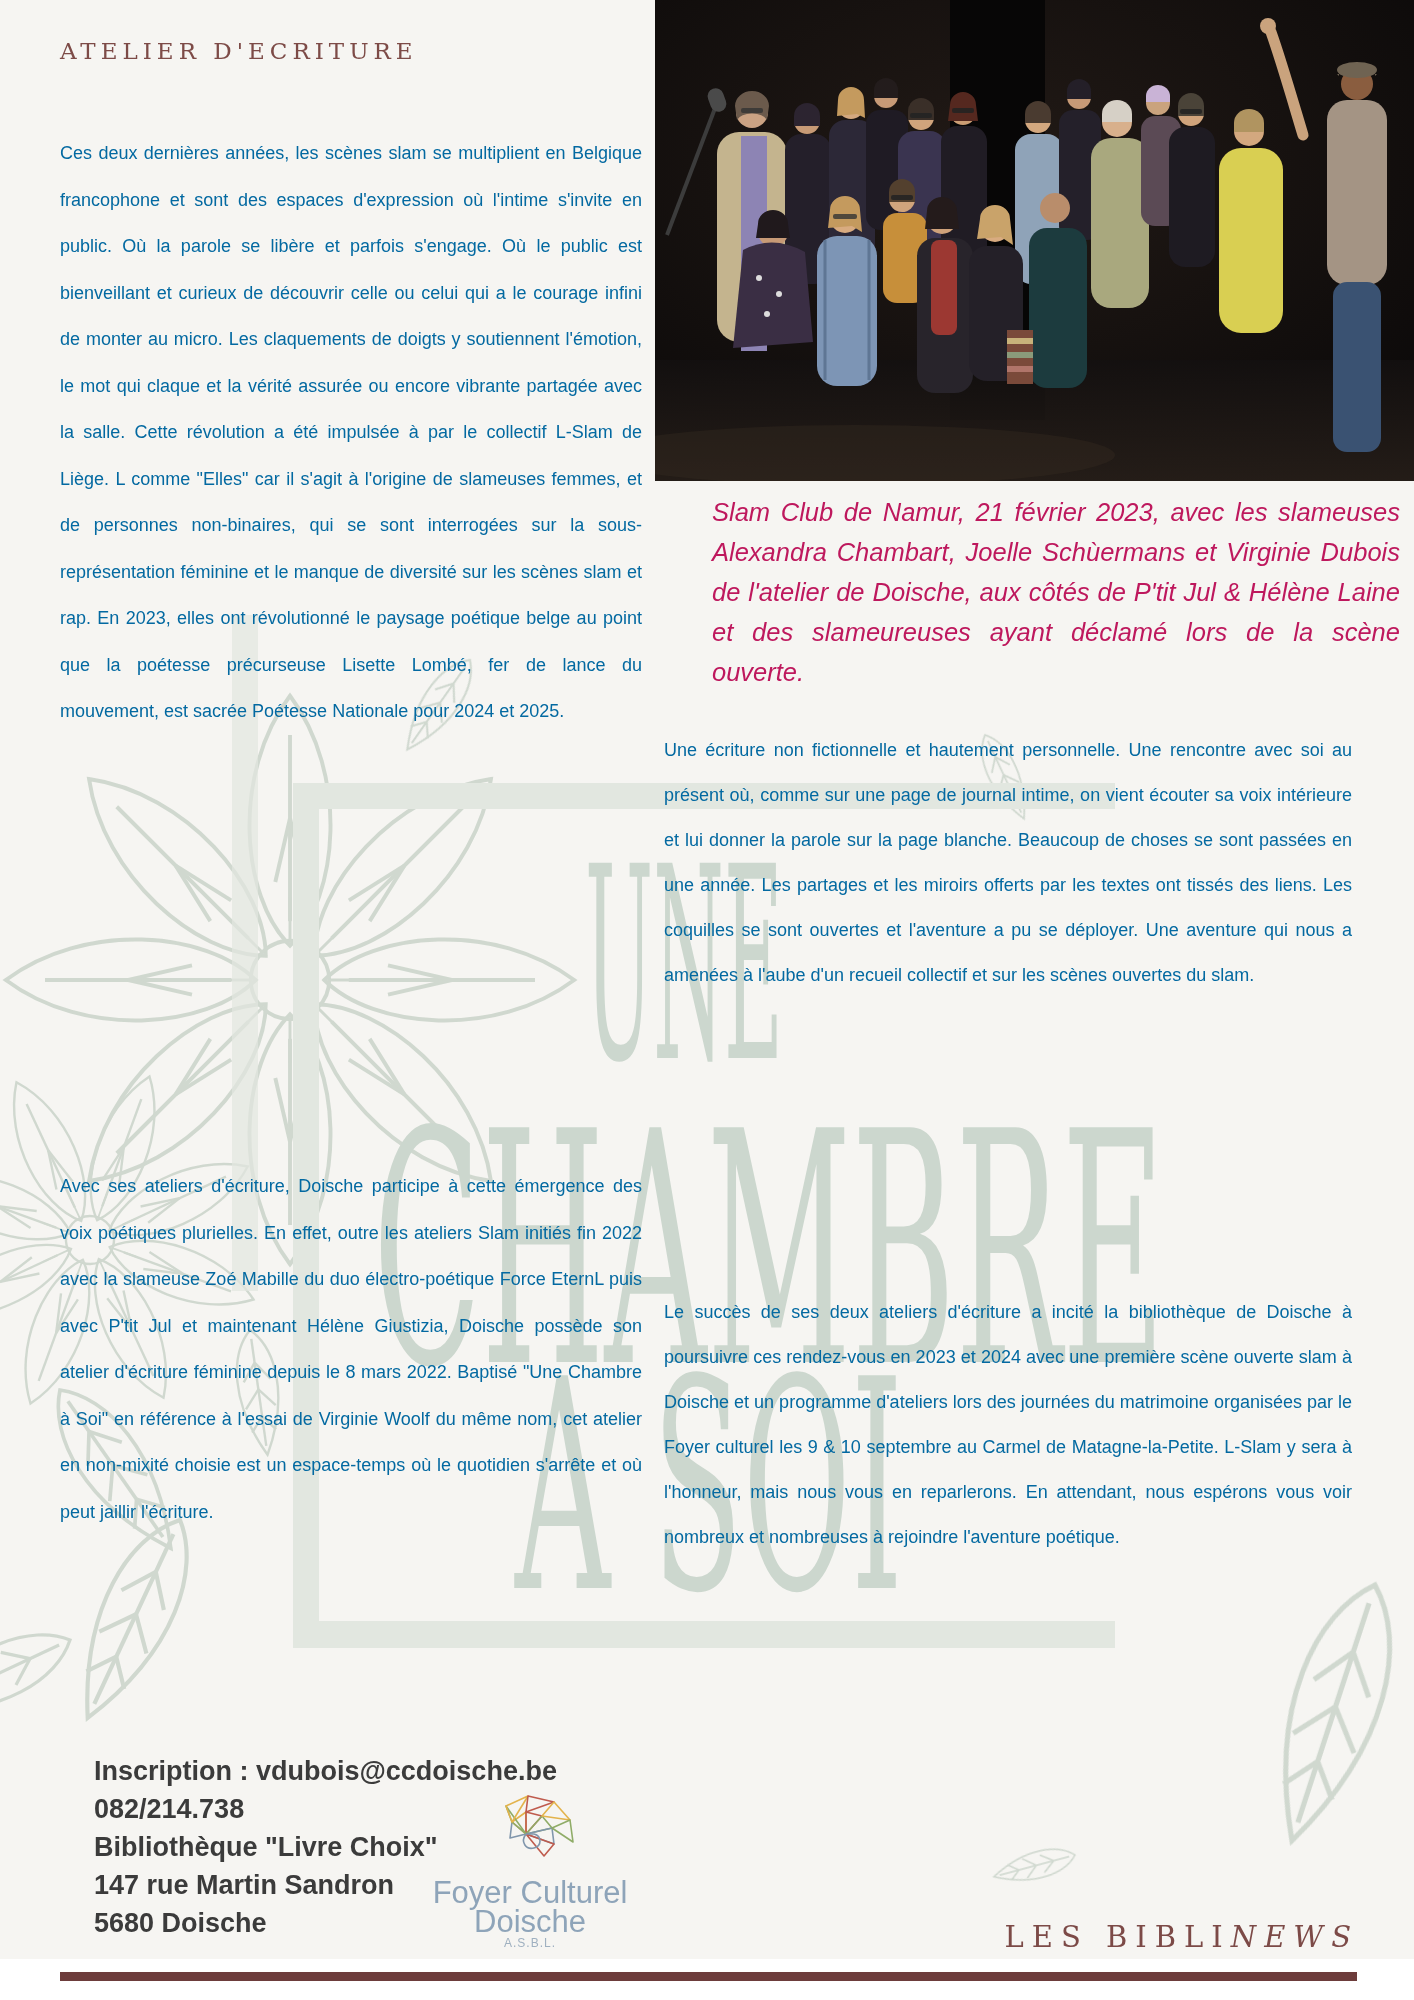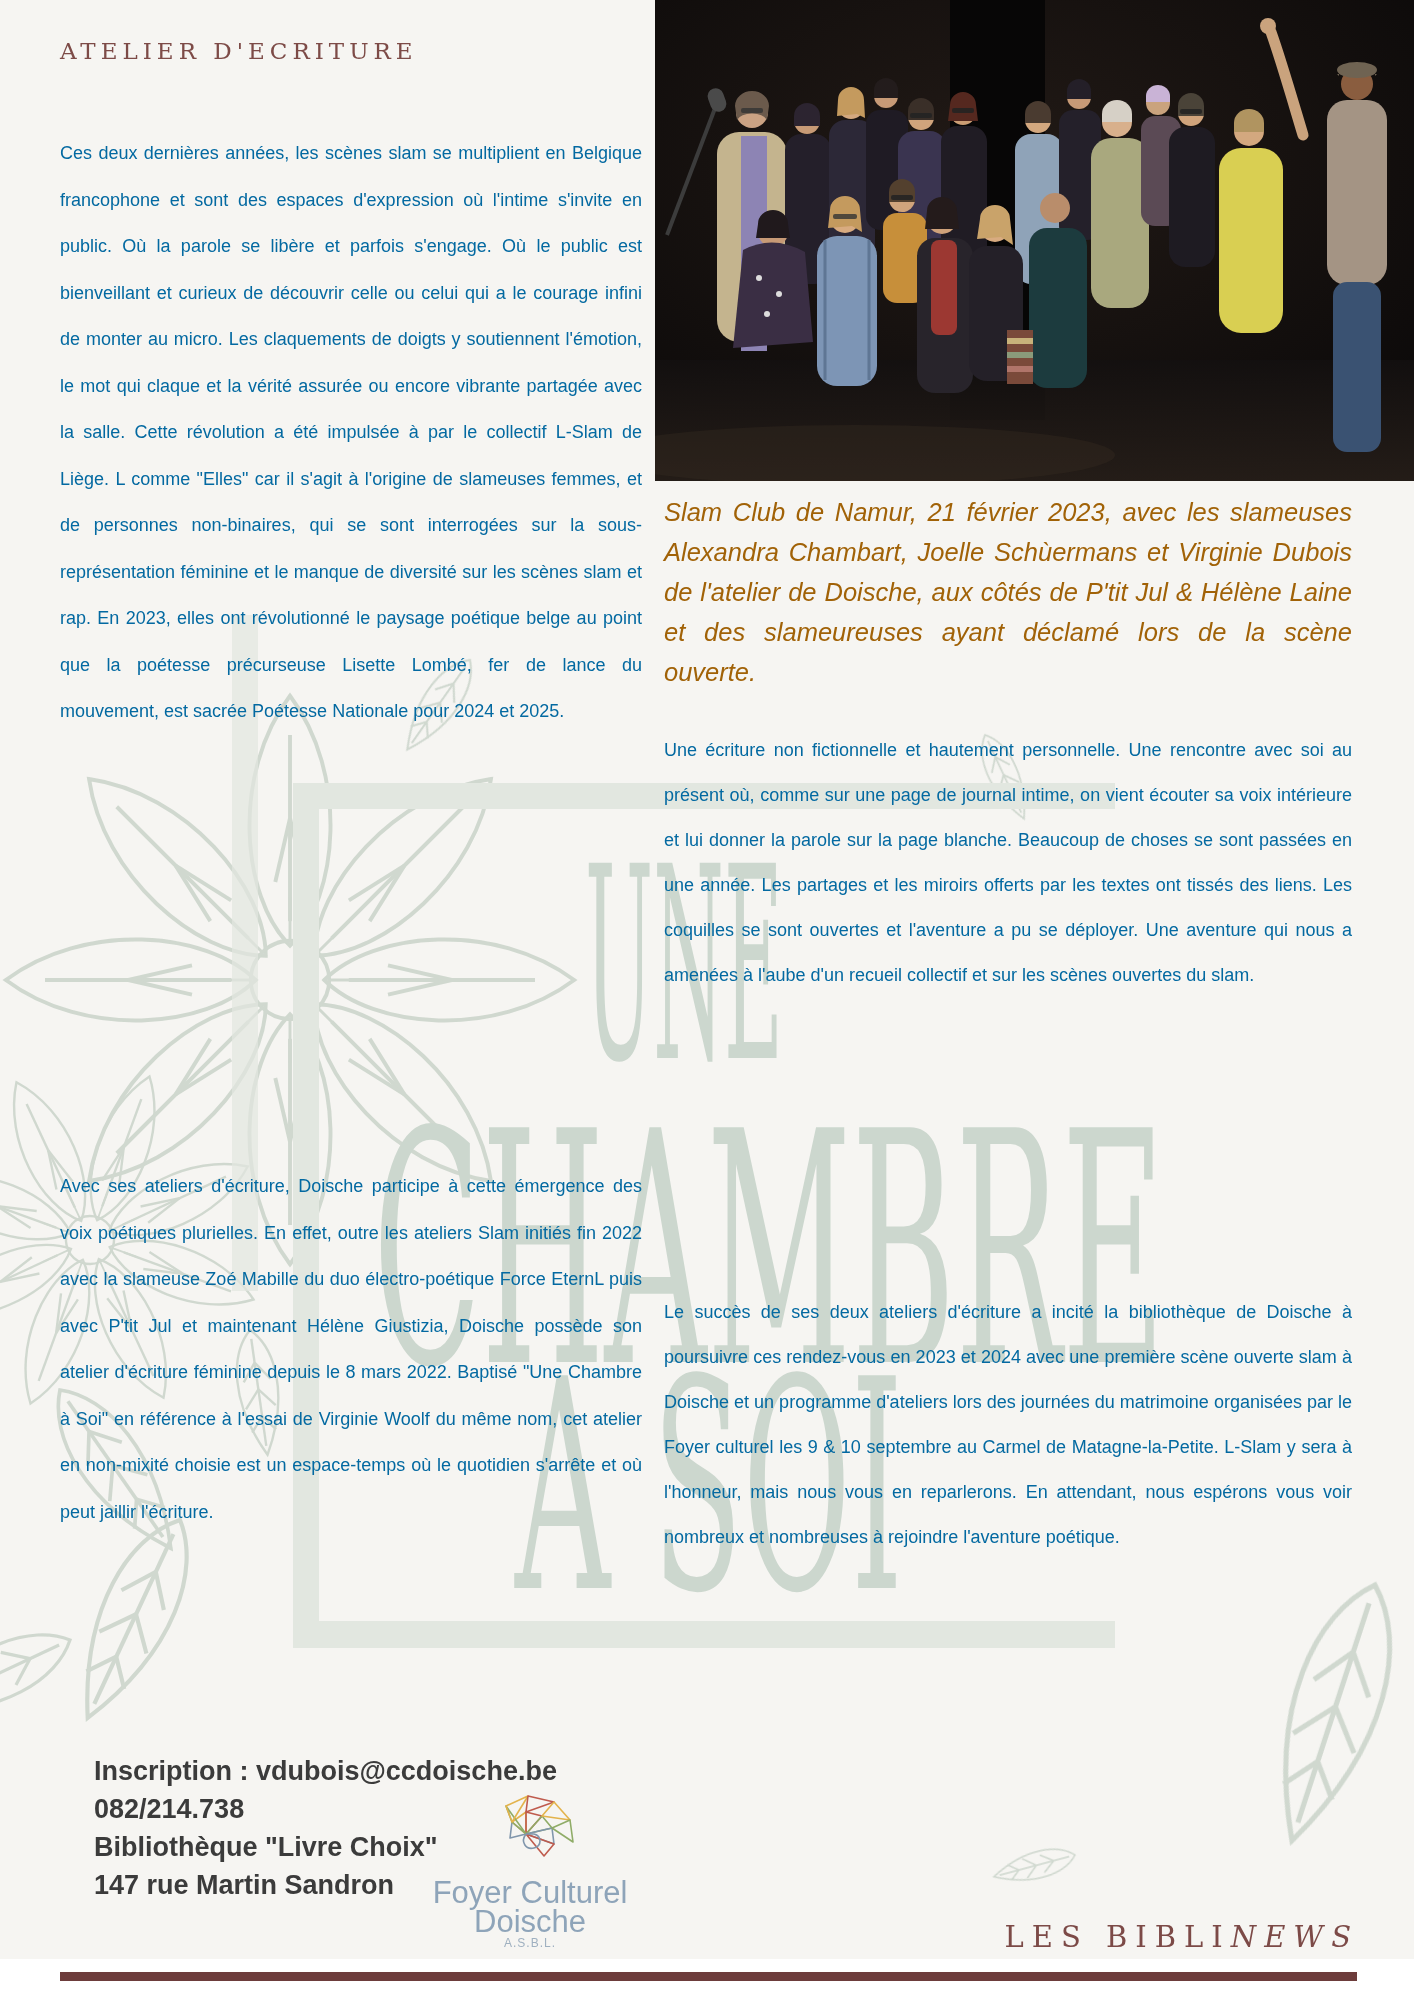--- a/index.html
+++ b/index.html
@@ -5,21 +5,21 @@
   html,body{margin:0;padding:0;}
   body{width:1414px;height:2000px;overflow:hidden;background:#ffffff;}
   .page{position:relative;width:1414px;height:2000px;background:#f6f5f2;overflow:hidden;
         font-family:"Liberation Sans",sans-serif;color:#1e1e1e;}
   .wm{position:absolute;left:0;top:0;width:1414px;height:2000px;z-index:0;}
   .content{position:absolute;left:0;top:0;width:1122px;height:2000px;z-index:1;}
   .abs{position:absolute;}
   .kicker{font-family:"DejaVu Serif",serif;font-size:23px;letter-spacing:5px;color:#7d4b47;}
   .body-text{font-size:18px;line-height:46.5px;text-align:justify;color:#0369a1;}
   .col2-text{line-height:45px;}
-  .caption{font-style:italic;font-size:25.5px;line-height:40px;text-align:justify;color:#a16207;}
+  .caption{font-style:italic;font-size:25.5px;line-height:40px;text-align:justify;color:#be185d;margin-left:48px;}
   .contact{font-weight:bold;font-size:27px;line-height:38px;color:#3b3b3b;margin-left:32px;}
   .logo-box{width:210px;text-align:center;}
   .logo-text{font-family:Liberation Sans, sans-serif;color:#8ea4b9;font-size:31px;line-height:29px;}
   .logo-sub{font-size:12px;letter-spacing:1px;color:#9fb0c0;}
   .brand{font-family:"DejaVu Serif",serif;font-size:29px;letter-spacing:8px;color:#7c4a47;text-align:right;}
   .brand i{letter-spacing:8px;}
   .white-strip{background:#ffffff;}
   .footer-bar{background:#6d3c3b;}
   .photo-frame{background:#0b0909;}
 </style>
@@ -240,20 +240,21 @@
 
     <div class="abs body-text col2-text" style="left:664px;top:728px;width:688px;">Une écriture non fictionnelle et hautement personnelle. Une rencontre avec soi au présent où, comme sur une page de journal intime, on vient écouter sa voix intérieure et lui donner la parole sur la page blanche.  Beaucoup de choses se sont passées en une année. Les partages et les miroirs offerts par les textes ont tissés des liens. Les coquilles se sont ouvertes et l'aventure a pu se déployer. Une aventure qui nous a amenées à l'aube d'un recueil collectif et sur les scènes ouvertes du slam.</div>
 
     <div class="abs body-text col2-text" style="left:664px;top:1290px;width:688px;">Le succès de ses deux ateliers d'écriture a incité la bibliothèque de Doische à poursuivre ces rendez-vous en 2023 et 2024 avec une première scène ouverte slam à Doische et un programme d'ateliers lors des journées du matrimoine organisées par le Foyer culturel les 9 &amp; 10 septembre au Carmel de Matagne-la-Petite. L-Slam y sera à l'honneur, mais nous vous en reparlerons. En attendant, nous espérons vous voir nombreux et nombreuses à rejoindre l'aventure poétique.</div>
 
     <div class="abs contact" style="left:62px;top:1752px;width:560px;">
       <div>Inscription  : vdubois@ccdoische.be</div>
       <div>082/214.738</div>
       <div>Bibliothèque "Livre Choix"</div>
       <div>147 rue Martin Sandron</div>
+      <div>5680 Doische</div>
     </div>
 
     <div class="abs logo-box" style="left:425px;top:1782px;">
       <svg width="120" height="92" viewBox="0 0 120 92" xmlns="http://www.w3.org/2000/svg">
         <g fill="none" stroke-width="1.6" stroke-linejoin="round">
           <path d="M56,52 L40,56 L42,40 Z" stroke="#8096ac"></path>
           <path d="M56,52 L42,40 L56,30 Z" stroke="#e3b34c"></path>
           <path d="M56,52 L56,30 L72,34 Z" stroke="#bf5b4d"></path>
           <path d="M56,52 L72,34 L82,46 Z" stroke="#8fac67"></path>
           <path d="M56,52 L82,46 L84,62 Z" stroke="#8096ac"></path>

